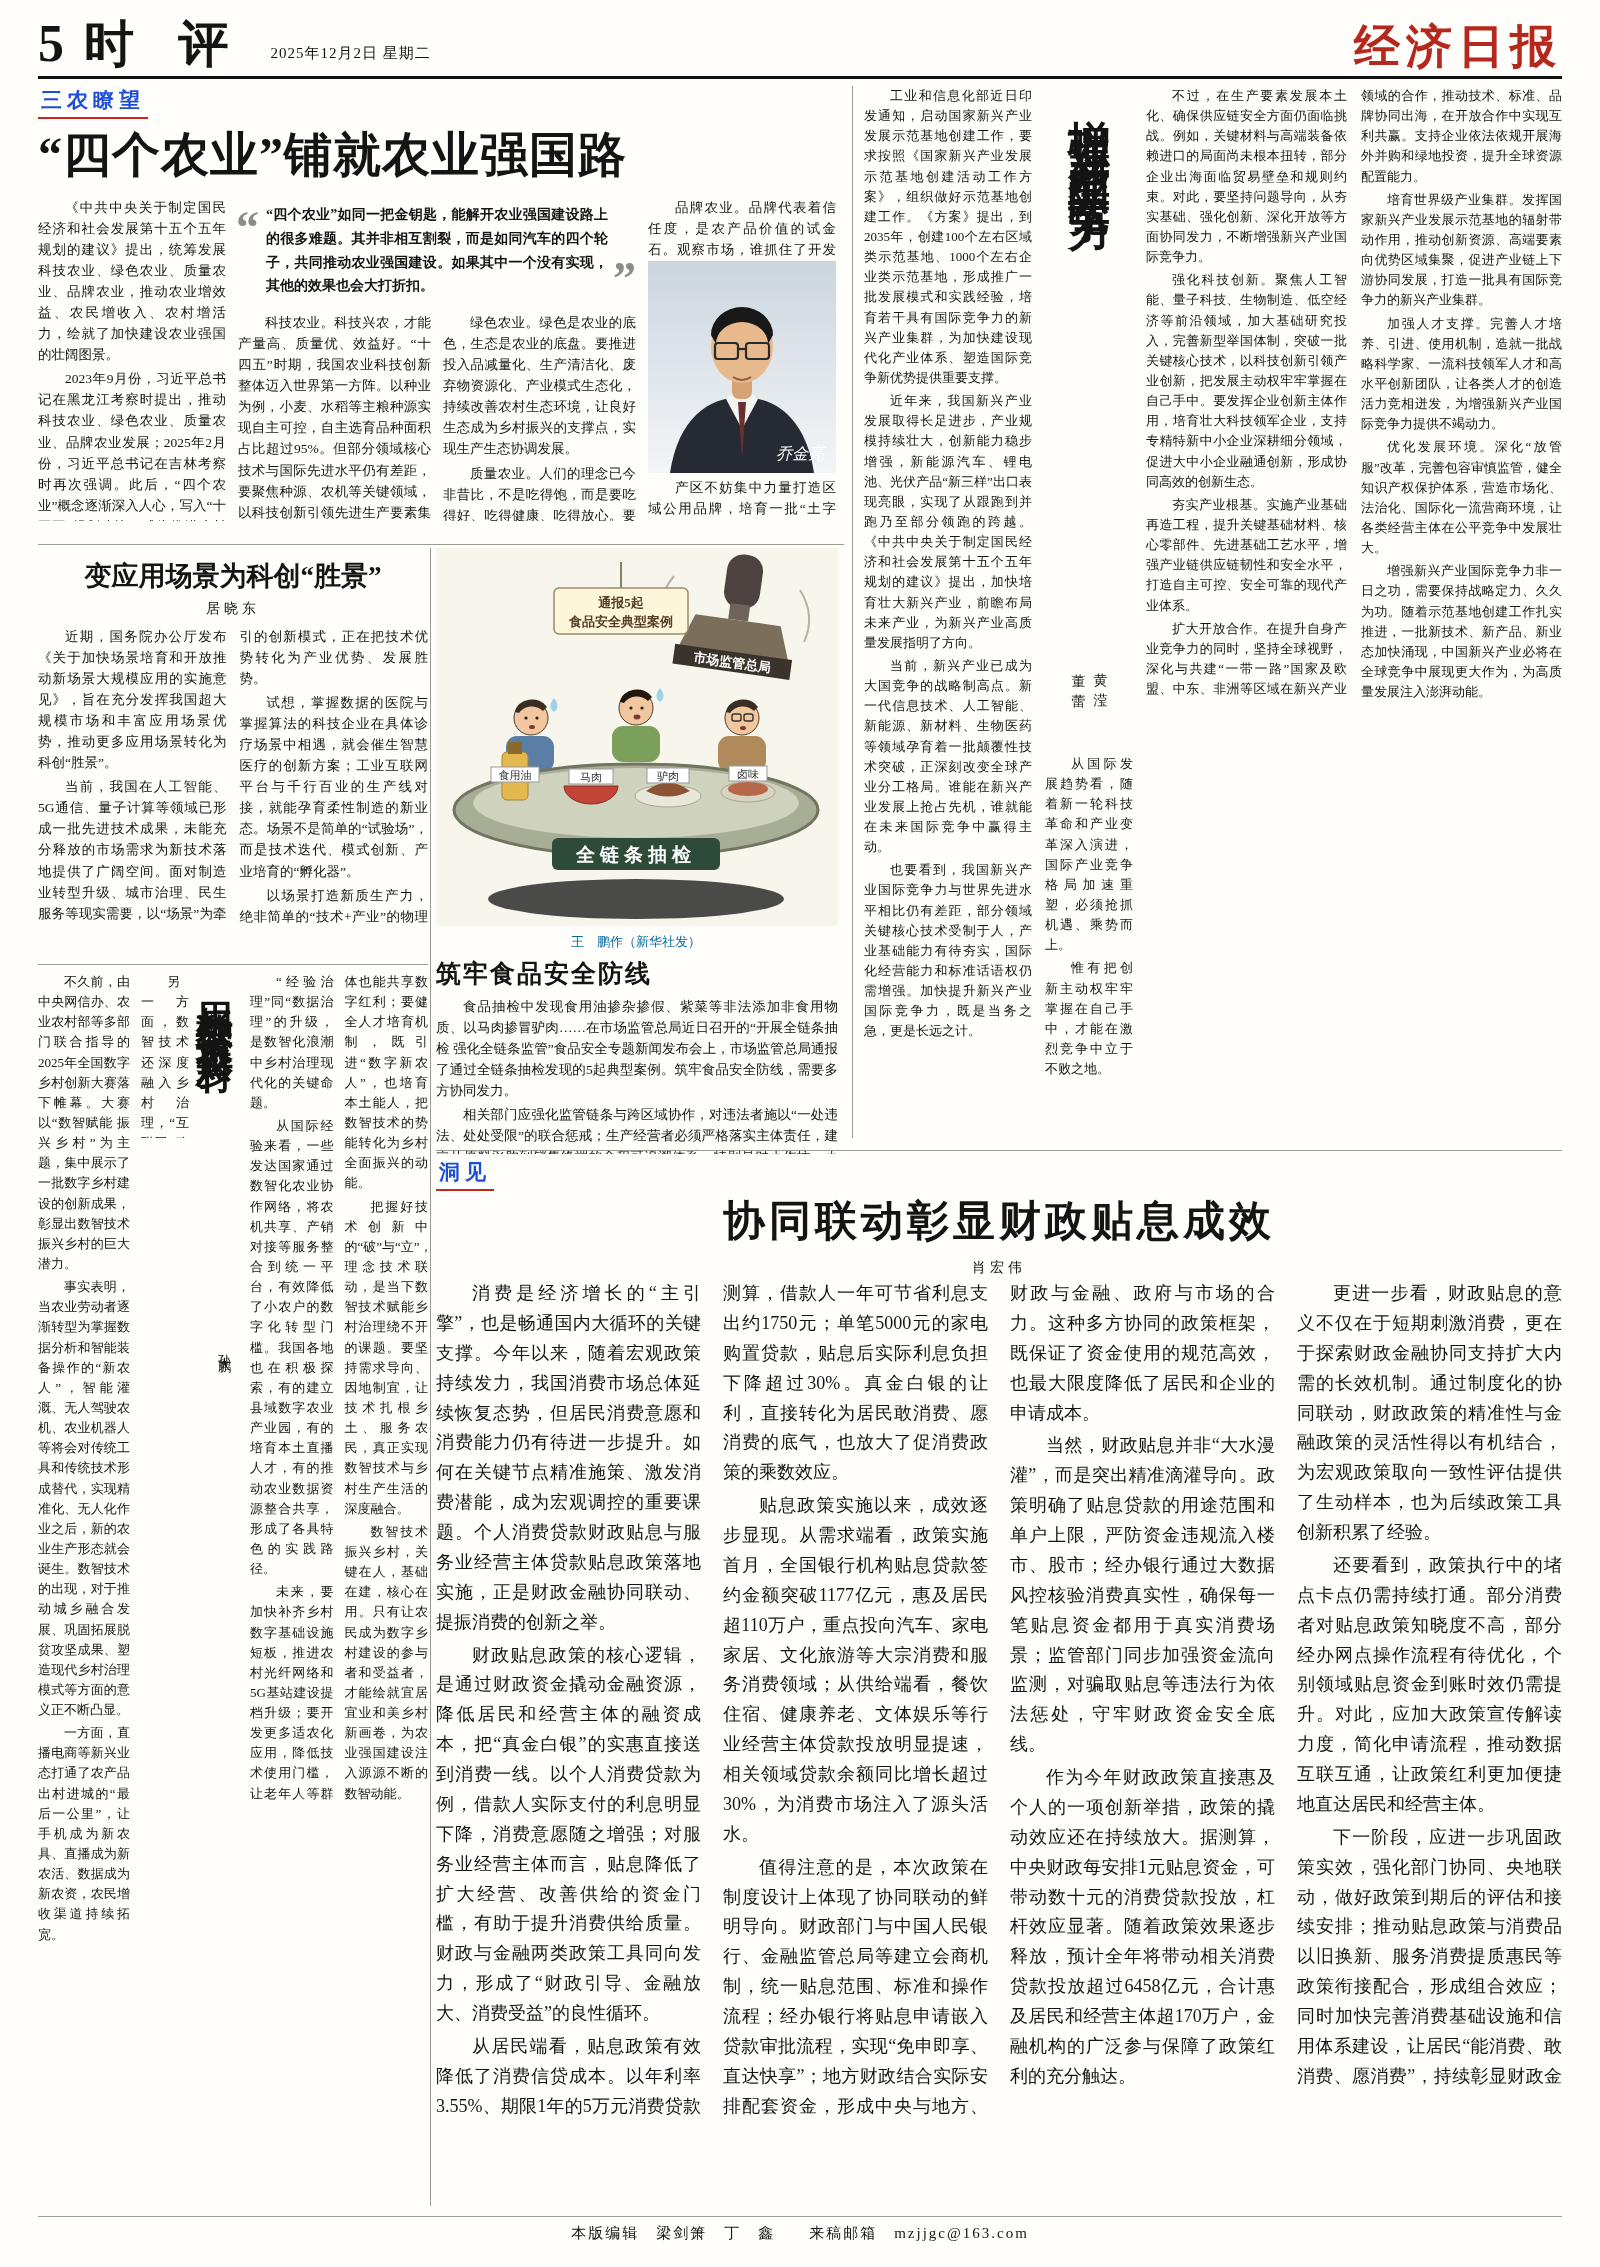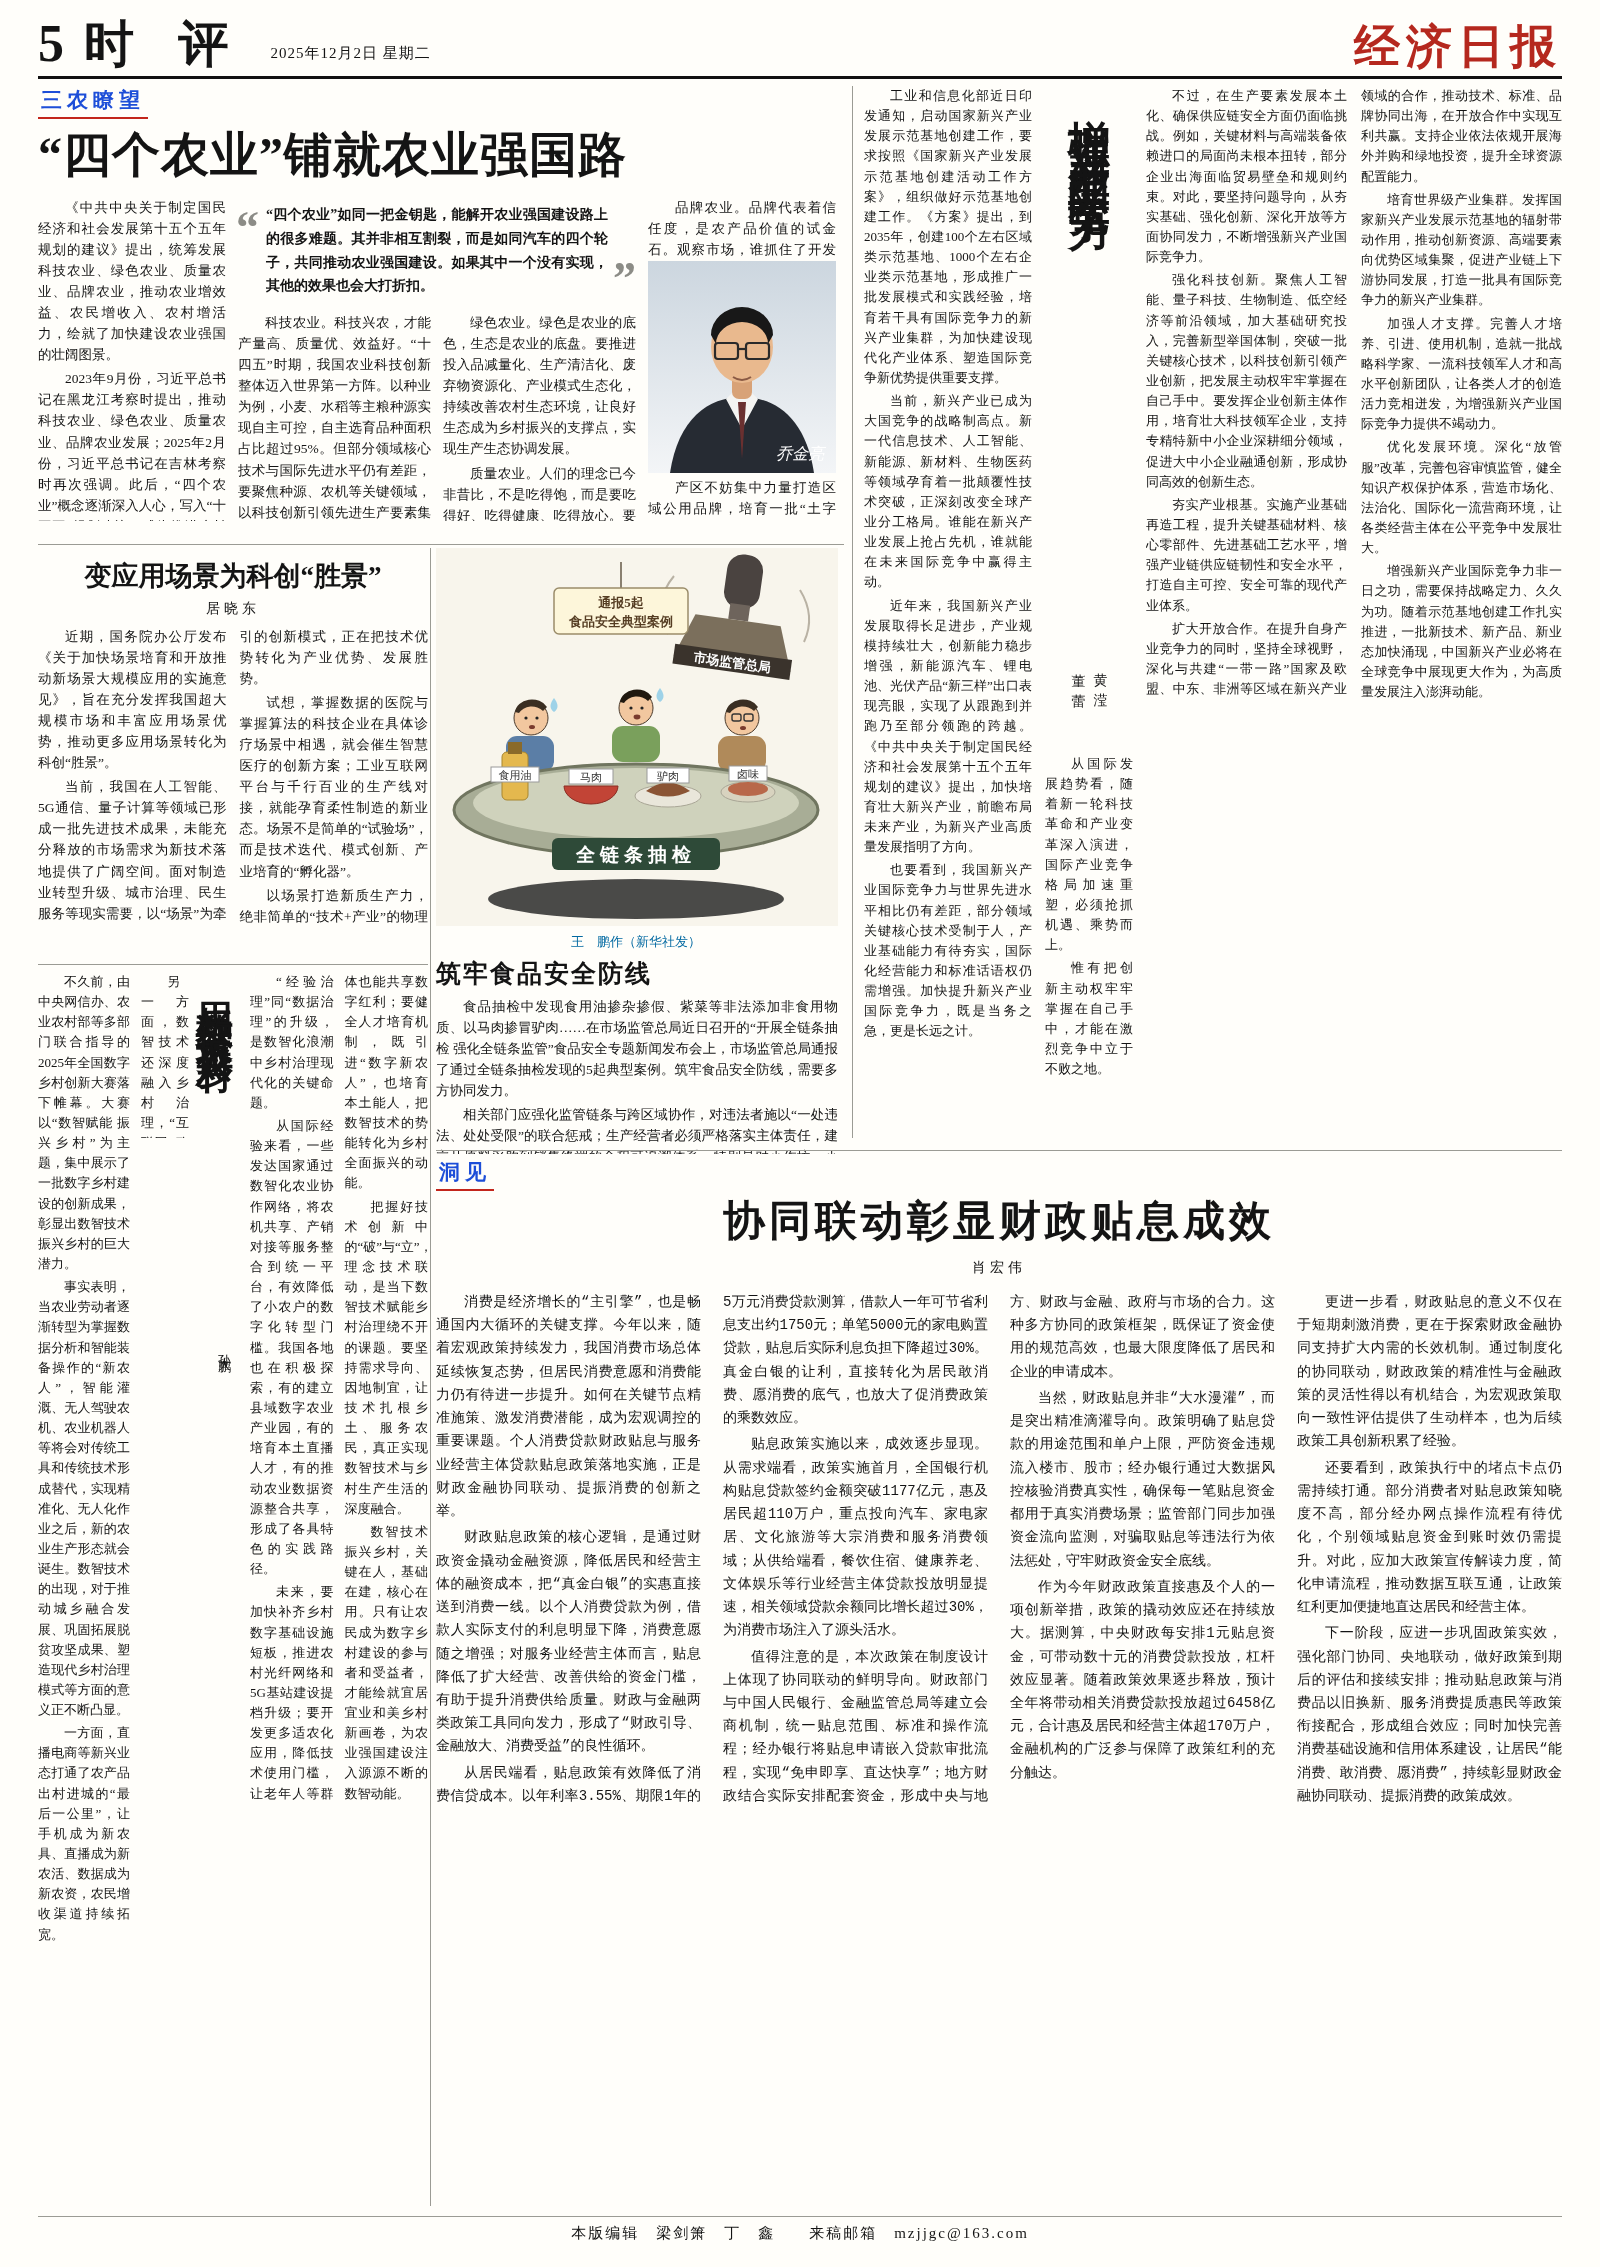--- a/index.html
+++ b/index.html
@@ -60,21 +60,21 @@
   .a5-mid{width:98px;display:flex;flex-direction:row;}
   .a5-top{height:166px;overflow:hidden;width:100%;}
   .a5-twrap{writing-mode:vertical-rl;text-orientation:upright;height:470px;display:flex;}
   .a5-vt{font-size:37px;letter-spacing:6px;font-weight:900;}
   .a5-author{font-size:13px;letter-spacing:3px;margin-top:312px;padding-right:6px;}
   .a5-bot{flex:1;overflow:hidden;width:100%;margin-top:6px;}
   .a5-flow{flex:1;column-count:2;column-gap:11px;height:1234px;overflow:hidden;}
   
   .a6{position:absolute;left:436px;top:1158px;width:1126px;height:1044px;}
   .a6-head{text-align:center;font-size:42px;font-weight:900;letter-spacing:4px;margin:2px 0 10px;}
-  .a6-flow{column-count:4;column-gap:22px;height:862px;overflow:hidden;font-size:14px;line-height:1.66;margin-top:14px;font-family:Liberation Mono, monospace;}
+  .a6-flow{column-count:4;column-gap:22px;height:862px;overflow:hidden;font-size:18px;line-height:1.66;margin-top:2px;}
   
   .pfoot{position:absolute;left:0;top:2224px;width:100%;text-align:center;font-size:15px;letter-spacing:2px;}
 </style>
 </head>
 <body>
 
 <div class="sheet">
 
   <div class="hdr">
     <div class="hdr-left">
@@ -131,22 +131,22 @@
         <div class="bott bt">
             <p>产区不妨集中力量打造区域公用品牌，培育一批“土字号”“乡字号”特色品牌，提升农产品附加值，让“四个农业”相互贯通、彼此支撑，共同铺就农业强国之路。</p>
           </div>
       </div>
     </div>
   </div>
 
   <div class="ar">
     <div class="ar-cA bt-s clip">
         <p>工业和信息化部近日印发通知，启动国家新兴产业发展示范基地创建工作，要求按照《国家新兴产业发展示范基地创建活动工作方案》，组织做好示范基地创建工作。《方案》提出，到2035年，创建100个左右区域类示范基地、1000个左右企业类示范基地，形成推广一批发展模式和实践经验，培育若干具有国际竞争力的新兴产业集群，为加快建设现代化产业体系、塑造国际竞争新优势提供重要支撑。</p>
+        <p>近年来，我国新兴产业发展取得长足进步，产业规模持续壮大，创新能力稳步增强，新能源汽车、锂电池、光伏产品“新三样”出口表现亮眼，实现了从跟跑到并跑乃至部分领跑的跨越。《中共中央关于制定国民经济和社会发展第十五个五年规划的建议》提出，加快培育壮大新兴产业，前瞻布局未来产业，为新兴产业高质量发展指明了方向。</p>
         <p>当前，新兴产业已成为大国竞争的战略制高点。新一代信息技术、人工智能、新能源、新材料、生物医药等领域孕育着一批颠覆性技术突破，正深刻改变全球产业分工格局。谁能在新兴产业发展上抢占先机，谁就能在未来国际竞争中赢得主动。</p>
-        <p>近年来，我国新兴产业发展取得长足进步，产业规模持续壮大，创新能力稳步增强，新能源汽车、锂电池、光伏产品“新三样”出口表现亮眼，实现了从跟跑到并跑乃至部分领跑的跨越。《中共中央关于制定国民经济和社会发展第十五个五年规划的建议》提出，加快培育壮大新兴产业，前瞻布局未来产业，为新兴产业高质量发展指明了方向。</p>
         <p>也要看到，我国新兴产业国际竞争力与世界先进水平相比仍有差距，部分领域关键核心技术受制于人，产业基础能力有待夯实，国际化经营能力和标准话语权仍需增强。加快提升新兴产业国际竞争力，既是当务之急，更是长远之计。</p>
       </div>
     <div class="ar-tcol">
       <div class="vtitle ar-vt">增强新兴产业国际竞争力</div>
       <div class="vauthors">
         <span>董　蕾</span>
         <span>黄　滢</span>
       </div>
       <div class="ar-ct bt-s">
           <p>从国际发展趋势看，随着新一轮科技革命和产业变革深入演进，国际产业竞争格局加速重塑，必须抢抓机遇、乘势而上。</p>

